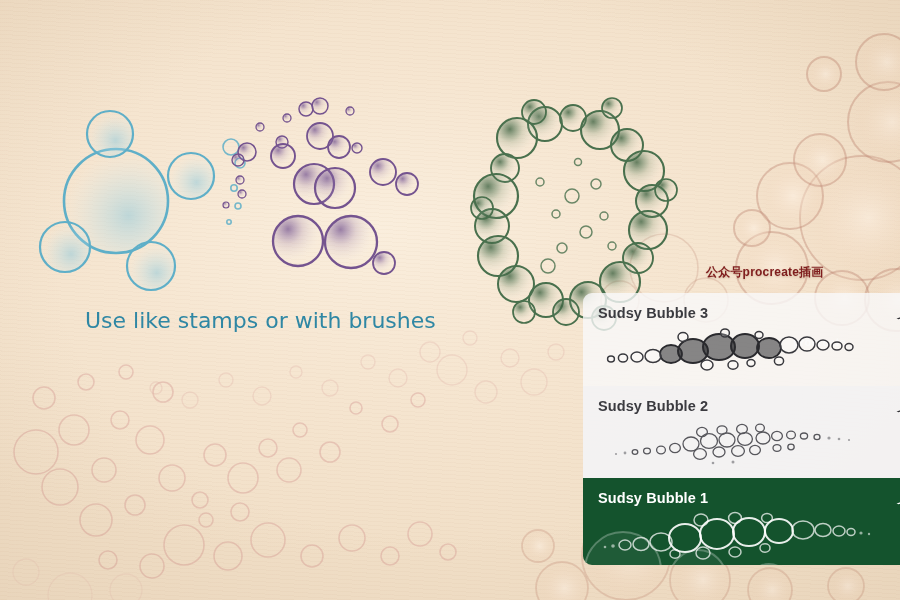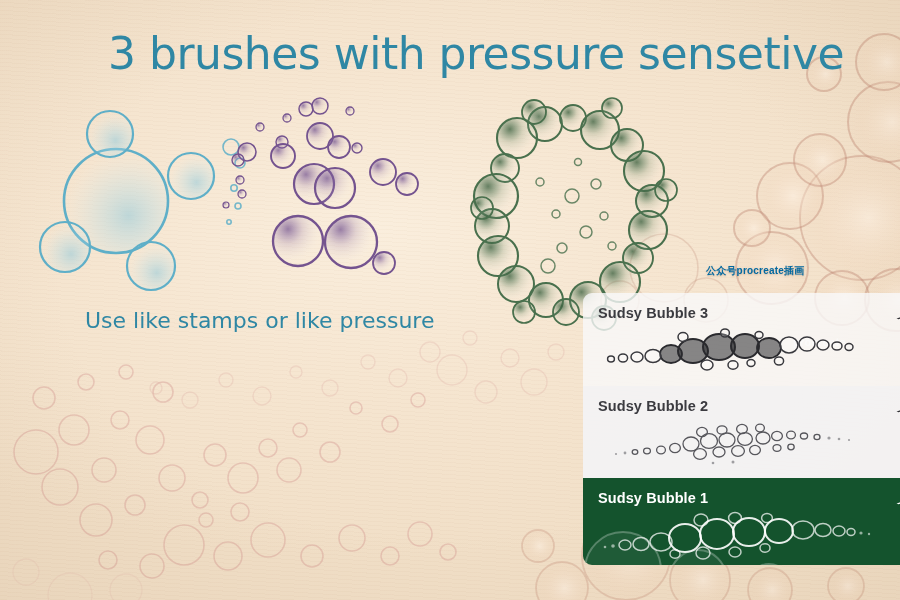--- a/index.html
+++ b/index.html
@@ -39,21 +39,21 @@
   }
   .subtitle {
     position:absolute; left:85px; top:308px;
     font-size:22px; font-weight:400; color:#2f87a4; white-space:nowrap;
     font-family:"DejaVu Sans", sans-serif;
   }
 
   
   .watermark {
     position:absolute; left:706px; top:264px;
-    font-size:10px; font-weight:bold; color:#0369a1;
+    font-size:12px; font-weight:bold; color:#7f1d1d;
     letter-spacing:.2px; white-space:nowrap;
     text-shadow:0 1px 2px rgba(150,110,80,.35);
   }
   .wm2{
     position:absolute; left:793px; top:336px;
     font-size:11px; font-weight:bold; color:rgba(255,255,255,.78);
     white-space:nowrap; letter-spacing:.3px;
   }
 
   
@@ -282,23 +282,22 @@
       <circle cx="604" cy="216" r="4"></circle>
       <circle cx="540" cy="182" r="4"></circle>
       <circle cx="578" cy="162" r="3.5"></circle>
       <circle cx="548" cy="266" r="7"></circle>
       <circle cx="612" cy="246" r="4"></circle>
     </g>
   </svg>
 
   <div class="vignette"></div>
 
-  <div class="title">3 brushes with pressure sensetive</div>
-
-  <div class="subtitle">Use like stamps or like pressure</div>
+
+  <div class="subtitle">Use like stamps or with brushes</div>
 
   <div class="watermark">公众号procreate插画</div>
   <div class="wm2">procreate</div>
 
   <div class="panel">
 
     <div class="row r3">
       <div class="row-label">Sudsy Bubble 3</div>
       <svg class="brush-icon" viewBox="0 0 24 14">
         <path d="M1.5 11.5 C7 10 14 6 22 1.5 C18 6 10 10 3.5 12.2 Z" fill="#2f2f33"></path>

